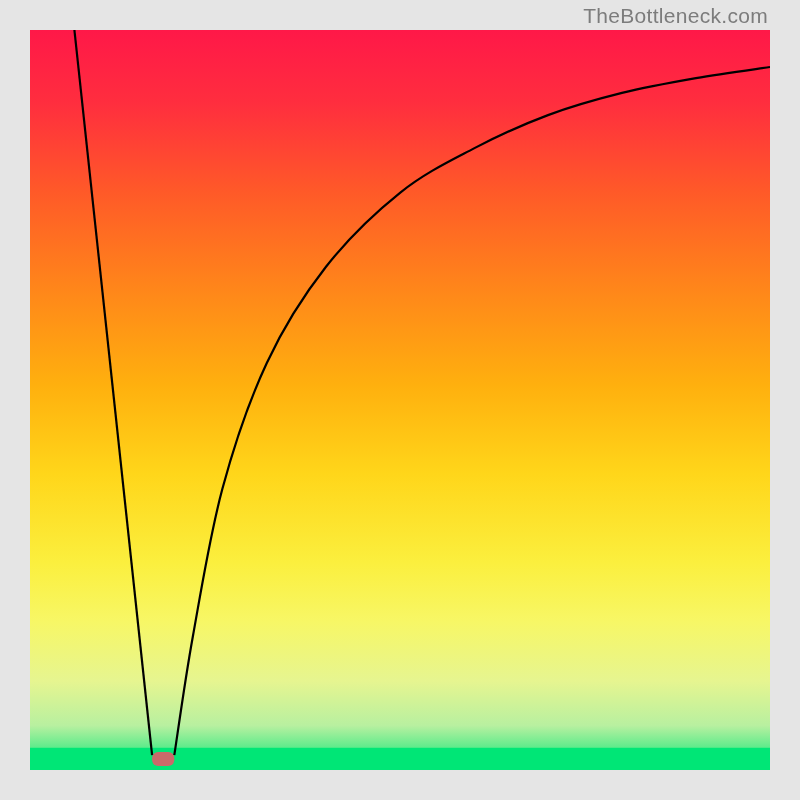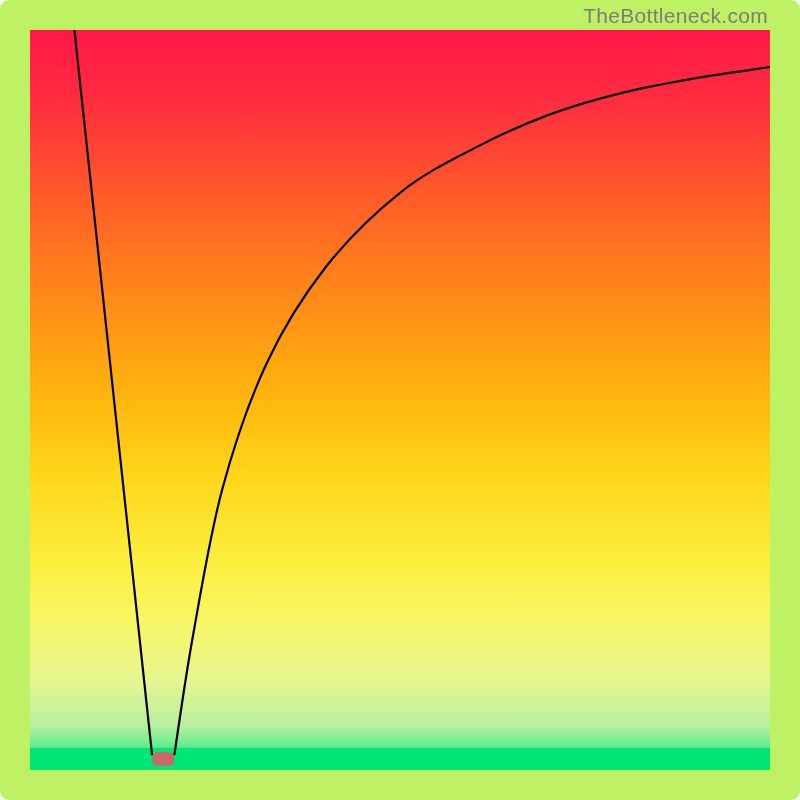--- a/index.html
+++ b/index.html
@@ -7,22 +7,21 @@
     padding: 0;
     width: 800px;
     height: 800px;
     overflow: hidden;
     font-family: Arial, Helvetica, sans-serif;
   }
   .chart-container {
     position: relative;
     width: 800px;
     height: 800px;
-    background: #bef264;
-    border-radius: 9px;
+    background: #e5e5e5;
   }
   .plot-area {
     position: absolute;
     left: 30px;
     top: 30px;
     width: 740px;
     height: 740px;
   }
   .watermark {
     position: absolute;

